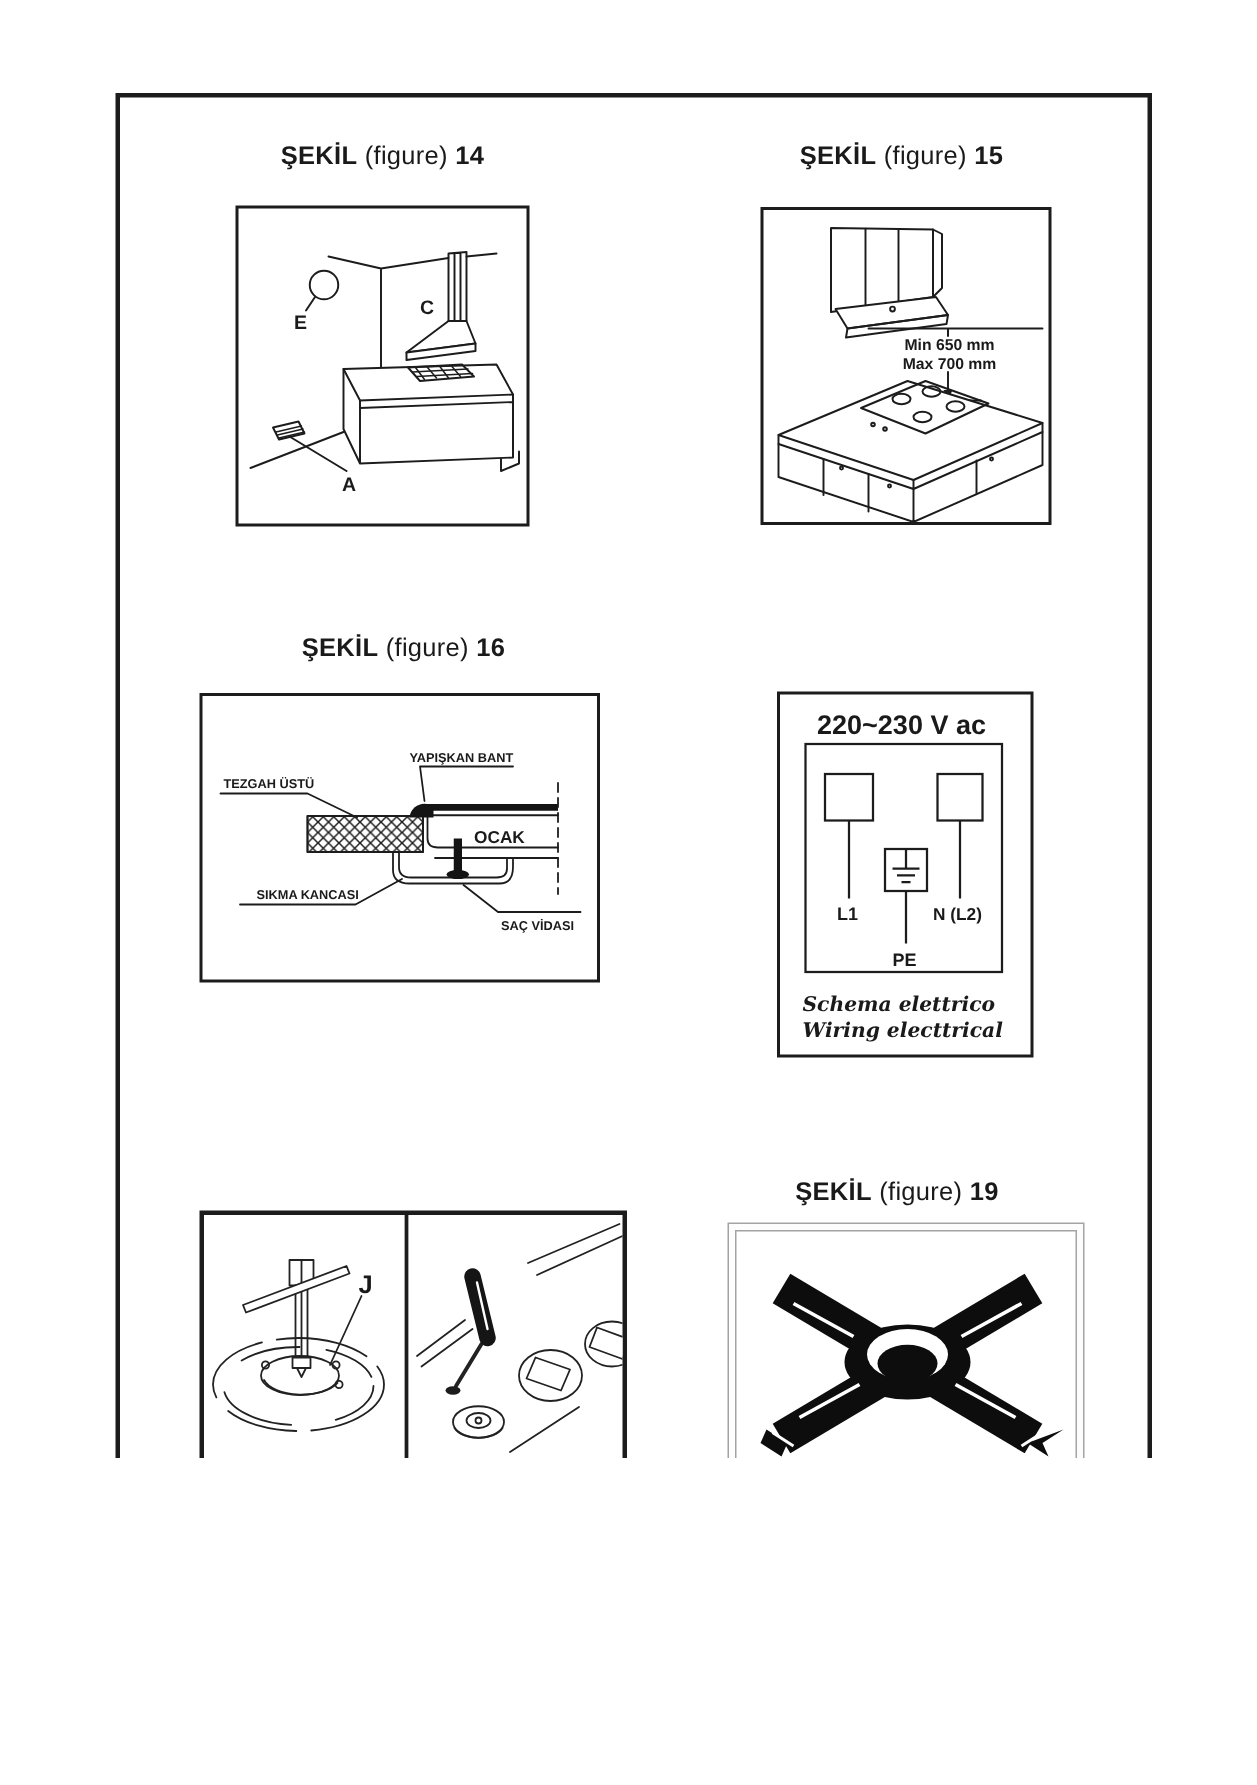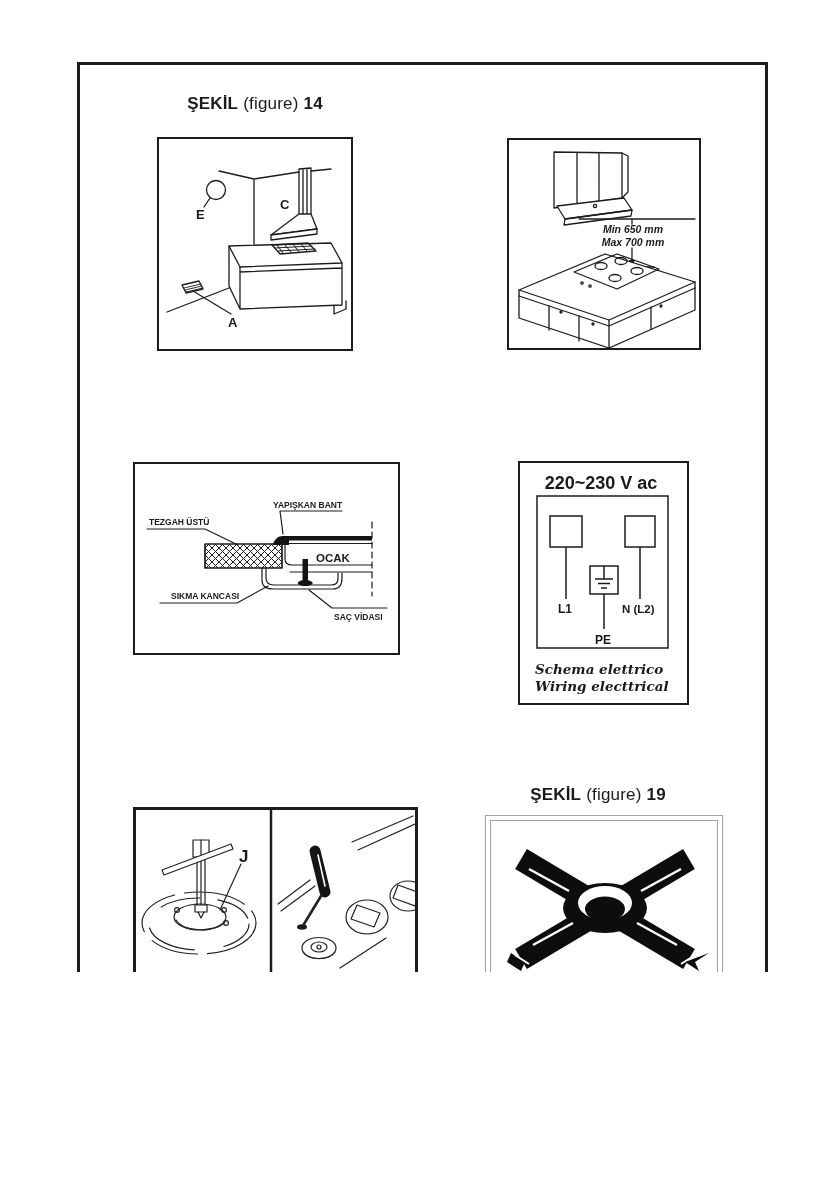--- a/index.html
+++ b/index.html
@@ -58,21 +58,26 @@
         <path d="M25,149 L42,145 M26,151 L43,147 M27,153 L44,149" stroke-width="0.9"></path>
 
         <path d="M8,173 L70,149 M34,152 L72,175"></path>
       </g>
       <text x="121" y="70" font-size="13" font-weight="700">C</text>
       <text x="37" y="80" font-size="13" font-weight="700">E</text>
       <text x="69" y="188" font-size="13" font-weight="700">A</text>
     </svg>
   </div>
 
-  <div class="fig-box bdr2" style="left:507px;top:138px;width:194px;height:212px;font-style:italic;">
+  <div class="fig-title" style="left:486px;top:94px;">
+    <span class="b">ŞEKİL</span>
+    <span class="r">(figure)</span>
+    <span class="b">15</span>
+  </div>
+  <div class="fig-box bdr2" style="left:507px;top:138px;width:194px;height:212px;">
     <svg width="190" height="208" viewBox="0 0 190 208">
       <g fill="none" stroke="#1c1c1c" stroke-width="1.3" stroke-linejoin="round" stroke-linecap="round">
 
         <polygon points="45,12 113,13 113,58 45,68" fill="#fff"></polygon>
         <path d="M68,12.5 V64 M90,13 V61 M113,13 L119,16 L119,52 L113,58"></path>
 
         <polygon points="48,66 115,58 123,70 56,79" fill="#fff"></polygon>
         <path d="M56,79 L123,70 L122,76 L55,85 Z"></path>
         <circle cx="86" cy="66" r="1.6"></circle>
 
@@ -96,20 +101,25 @@
         <path d="M40,166 V190 M70,176 V201 M142,167 V189"></path>
         <circle cx="52" cy="172" r="1"></circle>
           <circle cx="84" cy="184" r="1"></circle>
           <circle cx="152" cy="166" r="1"></circle>
       </g>
       <text x="124" y="93" font-size="10.5" font-weight="700" text-anchor="middle">Min 650 mm</text>
       <text x="124" y="106" font-size="10.5" font-weight="700" text-anchor="middle">Max 700 mm</text>
     </svg>
   </div>
 
+  <div class="fig-title" style="left:154px;top:422px;">
+    <span class="b">ŞEKİL</span>
+    <span class="r">(figure)</span>
+    <span class="b">16</span>
+  </div>
   <div class="fig-box bdr2" style="left:133px;top:462px;width:267px;height:193px;">
     <svg width="263" height="189" viewBox="0 0 263 189">
       <defs>
         <pattern id="xhatch" width="7" height="7" patternUnits="userSpaceOnUse">
           <path d="M0,7 L7,0 M0,0 L7,7" stroke="#1c1c1c" stroke-width="1" fill="none"></path>
         </pattern>
       </defs>
       <g fill="none" stroke="#1c1c1c" stroke-width="1.2" stroke-linejoin="round" stroke-linecap="round">
 
         <rect x="70" y="80" width="77" height="24" fill="url(#xhatch)"></rect>

